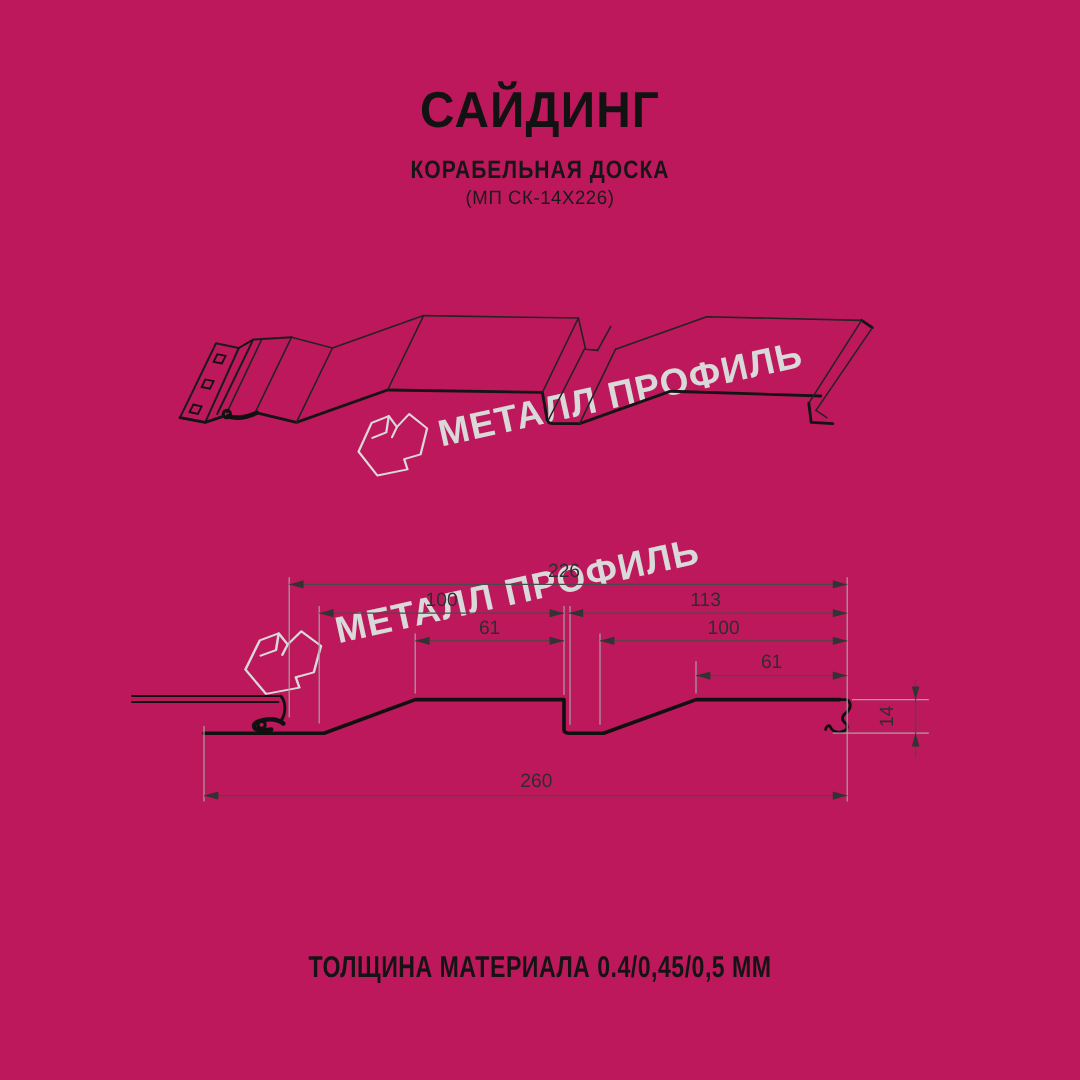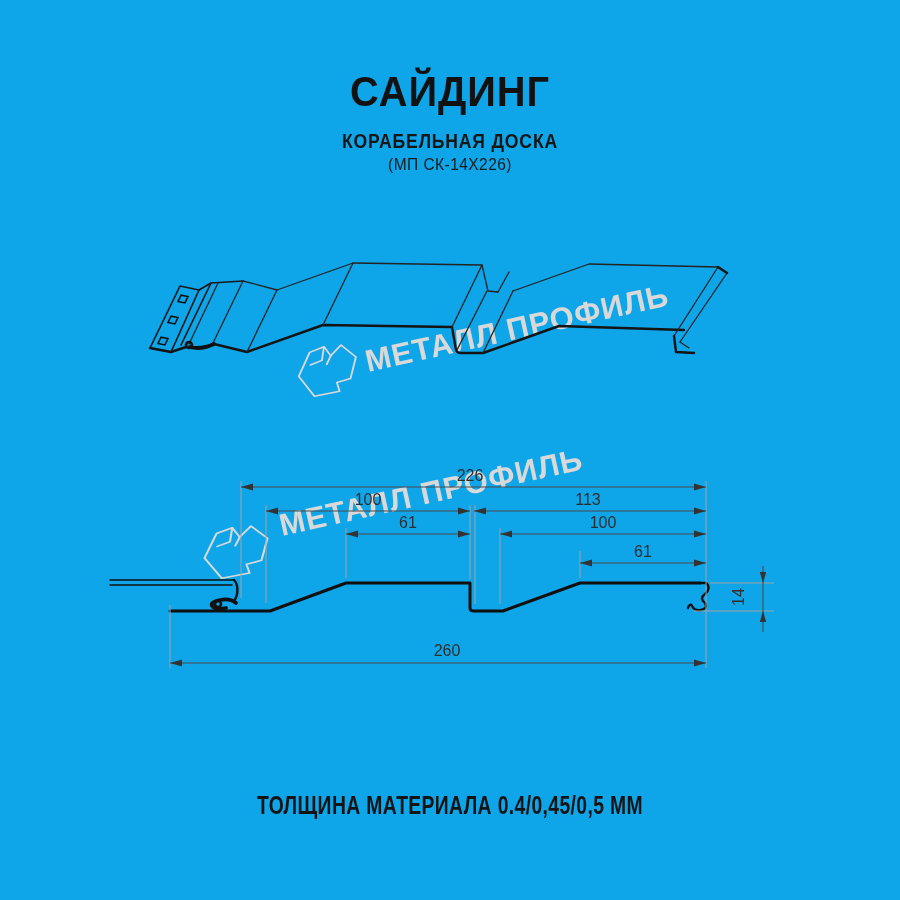--- a/index.html
+++ b/index.html
@@ -1,16 +1,16 @@
 <!DOCTYPE html>
 <html><head>
 <meta charset="utf-8">
 <style>
   html,body{margin:0;padding:0;background:#ffffff;}
-  .page{width:900px;height:900px;background:#0ea5e9;position:relative;overflow:hidden;
+  .page{width:900px;height:900px;background:#be185d;position:relative;overflow:hidden;
         font-family:"Liberation Sans",sans-serif;}
   svg{display:block;}
   text{font-family:"Liberation Sans",sans-serif;}
   .title{font-weight:800;letter-spacing:1px;fill:#121212;}
   .subtitle{font-weight:700;letter-spacing:1px;fill:#161616;}
   .model{font-weight:500;letter-spacing:.5px;fill:#1a1a1a;}
   .footer-note{font-weight:700;letter-spacing:.5px;fill:#141414;}
   .dim-text{font-size:16px;fill:#2e2e2e;}
   .wm-text{font-weight:700;fill:#d9d9d9;letter-spacing:1px;font-size:31px;}
   .wm-shape{fill:none;stroke:#d9d9d9;stroke-width:2.8;stroke-linejoin:round;stroke-linecap:round;}

